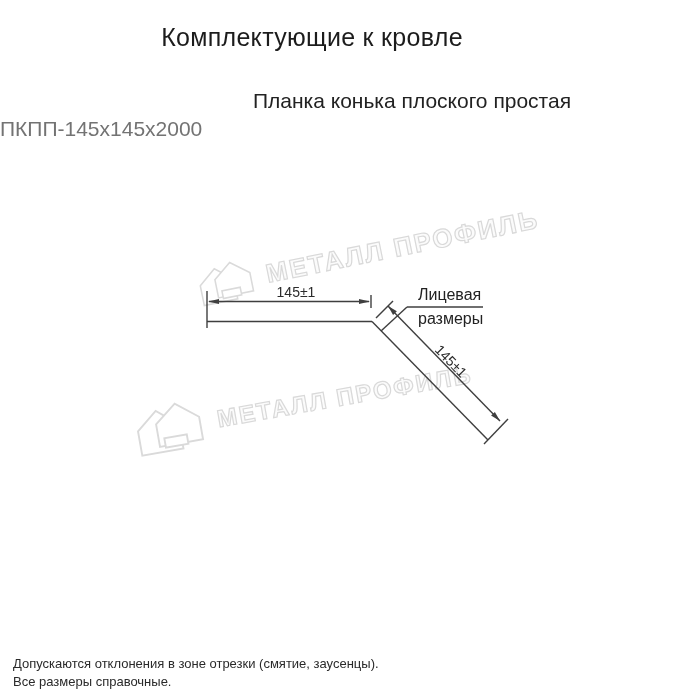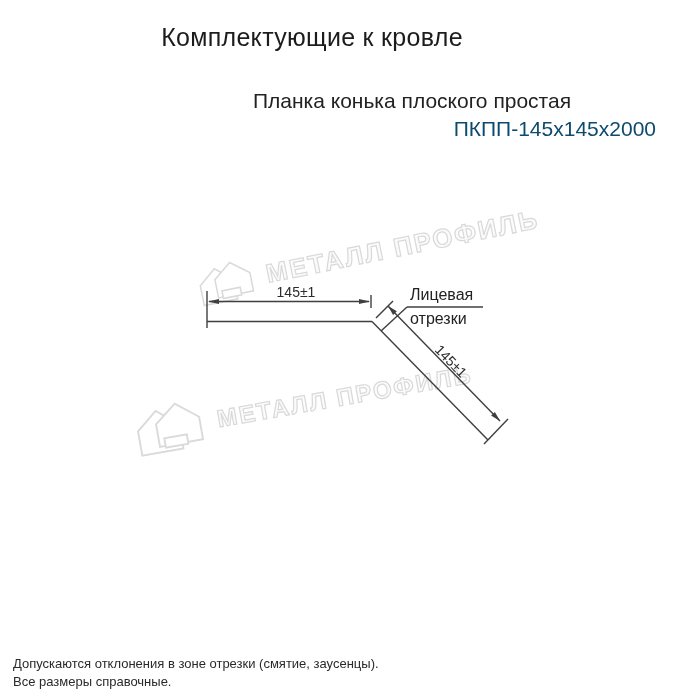--- a/index.html
+++ b/index.html
@@ -16,23 +16,23 @@
   }
   .sub1 {
     top:89px; left:16px; width:696px;
     text-align:center;
     font-size:21px; line-height:24px;
     color:#222222;
     padding-left:48px;
   }
   .sub2 {
     top:117px; left:0; width:656px;
-    text-align:right;
+    text-align:left;
     font-size:21px; line-height:24px;
-    color:#0c4a6e;
+    color:#737373;
   }
 
   
   .wm {
     display:flex; align-items:center; gap:8px;
     pointer-events:none;
   }
   .wm1 { left:197px; top:258px; transform:rotate(-11.5deg); transform-origin:30px 50%; }
   .wm2 { left:134px; top:398px; transform:rotate(-10deg);  transform-origin:40px 50%; }
   .wm-text {
@@ -52,21 +52,21 @@
   .dim-top { left:256px; top:284px; width:80px; text-align:center; }
   .dim-diag {
     left:406px; top:353px; width:90px; text-align:center;
     transform:rotate(45.8deg);
   }
 
   .face-label {
     left:410px; top:286px;
     font-size:16px; color:#222222; line-height:18px;
   }
-  .face-label span { display:block; }
+  .face-label span { display:block;margin-left:8px; }
   .face-label .l1 { margin-bottom:6px; }
 
   .footer {
     left:13px; top:655px;
     font-size:13px; line-height:17.5px; color:#2a2a2a;
   }
   .footer div { white-space:nowrap; }
 </style>
 </head>
 <body>
@@ -118,21 +118,21 @@
       <polygon points="388,306 396.9,311.3 393.1,315.0"></polygon>
       <polygon points="500,421 494.9,412.0 491.1,415.6"></polygon>
     </g>
   </svg>
 
   <div class="abs dim-label dim-top">145±1</div>
   <div class="abs dim-label dim-diag">145±1</div>
 
   <div class="abs face-label">
     <span class="l1">Лицевая</span>
-    <span class="l2">отрезки</span>
+    <span class="l2">размеры</span>
   </div>
 
   <div class="abs footer">
     <div>Допускаются отклонения в зоне отрезки (смятие, заусенцы).</div>
     <div>Все размеры справочные.</div>
   </div>
 
 </div>
 
 </body></html>

